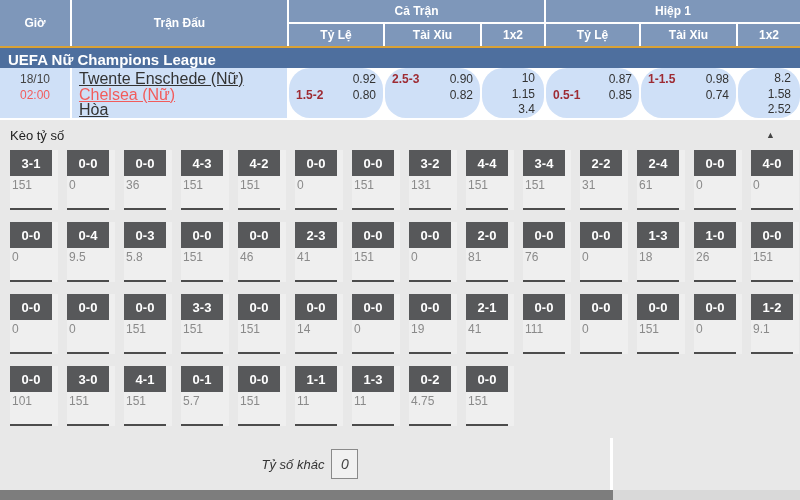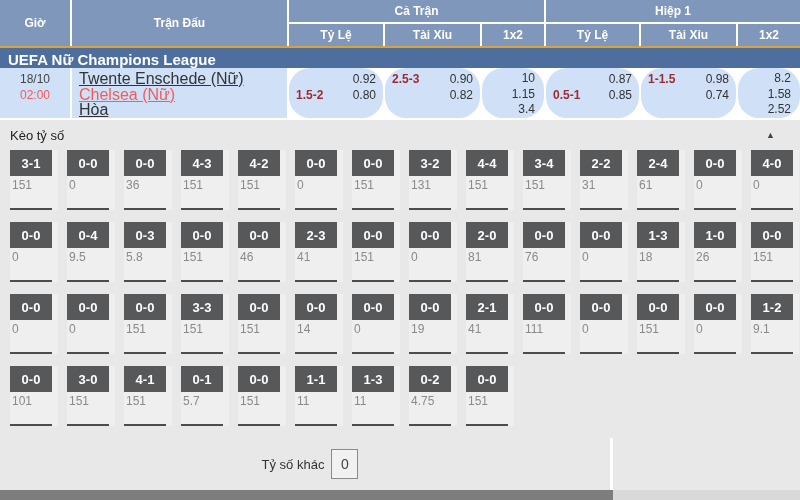--- a/index.html
+++ b/index.html
@@ -58,21 +58,21 @@
   .score-cell{ width:48px; background:#efefef; position:relative; cursor:pointer; }
   .score-box{ width:42px; height:26px; background:#57585a; color:#fff;
               font-weight:bold; font-size:13px; display:flex; align-items:center;
               justify-content:center;text-align:right; }
   .score-val{ font-size:12px; color:#8a8a8a; margin-top:2px; padding-left:2px; }
   .score-underline{ position:absolute; bottom:0; left:0; width:42px; height:2px;
                     background:#4c4c4c; }
 
   .other-row{ margin-left:10px; margin-top:5px; width:603px; height:52px;
               border-right:3px solid #fff; display:flex; align-items:center;
-              justify-content:center; font-size:13px; color:#333; }
+              justify-content:center; font-size:13px; color:#333;font-style:italic; }
   .other-box{ width:27px; height:30px; border:1px solid #8a8a8a; background:#f1f1f1;
               display:flex; align-items:center; justify-content:center;
               font-size:14px; color:#444; margin-left:7px; }
 
   .hscroll{ height:11px; background:#d9d9d9; display:flex; }
   .hscroll-thumb{ width:613px; height:100%; background:#7d7d7d; }
 </style>
 </head>
 <body>
 

